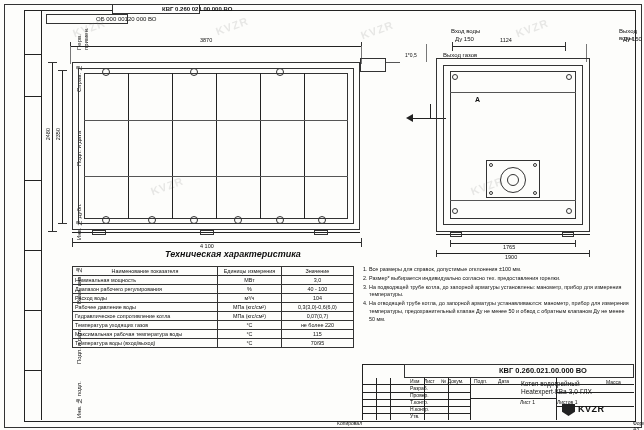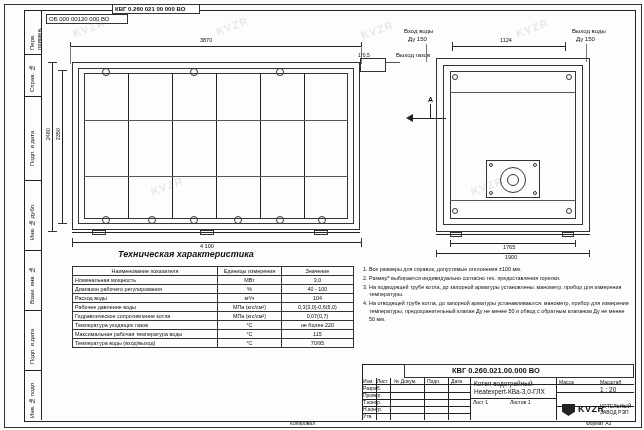--- a/index.html
+++ b/index.html
@@ -1,21 +1,21 @@
 <!DOCTYPE html>
 <html><head>
 <meta charset="utf-8">
 <style>
   html,body{margin:0;padding:0;background:#fff;}
   body{width:644px;height:430px;overflow:hidden;font-family:"Liberation Sans",sans-serif;color:#111;}
   #sheet{position:relative;width:644px;height:430px;background:#fdfdfb;}
   .ln{position:absolute;background:#222;}
   .frame-outer{position:absolute;left:4px;top:4px;width:636px;height:422px;border:1px solid #333;}
   .frame-inner{position:absolute;left:24px;top:10px;width:610px;height:410px;border:1.4px solid #222;}
-  .lbl{position:absolute;font-size:6px;line-height:1.1;color:#111;}
+  .lbl{position:absolute;font-size:6px;line-height:1.1;color:#111;margin-left:47px;}
   .lbl.b{font-weight:bold;}
   .vert{writing-mode:vertical-rl;transform:rotate(180deg);}
   .box{position:absolute;border:1px solid #333;box-sizing:border-box;}
   .tbl{border-collapse:collapse;font-size:5.4px;}
   .tbl td,.tbl th{border:.7px solid #333;padding:1px 2px;font-weight:normal;}
   .center{text-align:center;}
   .tick{position:absolute;background:#333;}
   .dim{position:absolute;font-size:5.5px;color:#111;}
   .circ{position:absolute;border:.8px solid #333;border-radius:50%;box-sizing:border-box;}
   .title-wm{position:absolute;color:rgba(120,120,120,.16);font-size:11px;font-weight:bold;letter-spacing:1px;transform:rotate(-20deg);}

